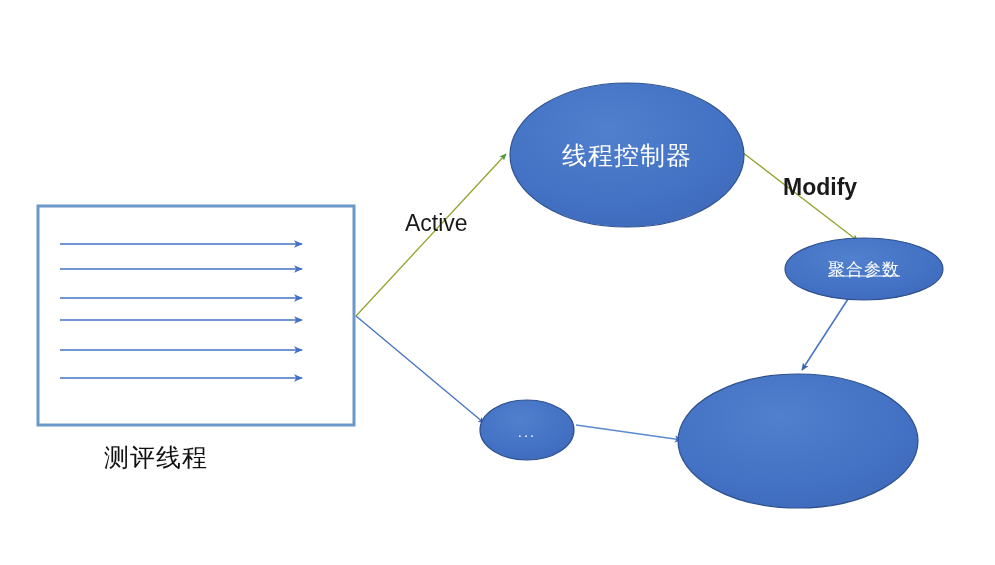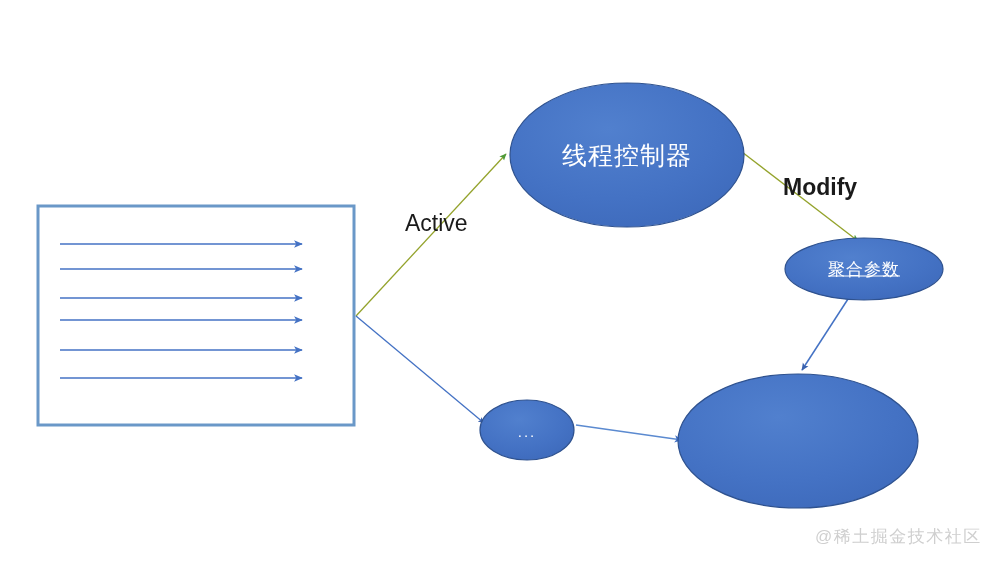--- a/index.html
+++ b/index.html
@@ -127,16 +127,16 @@
 
   <div class="node-label small" style="left:864px; top:269px; transform: translate(-50%,-50%); text-decoration: underline;">聚合参数</div>
 
 
   <div class="node-label dots" style="left:527px; top:431px; transform: translate(-50%,-50%);">...</div>
 
   <div class="edge-label" style="left:405px; top:212px;">Active</div>
 
   <div class="edge-label" style="left:783px; top:176px;font-weight:bold;">Modify</div>
 
+  <div class="block-caption" style="left:104px; top:445px;">测评线程</div>
 
-  <div class="watermark" style="left:815px; top:528px;">@稀土掘金技术社区</div>
 
 </div>
 
 </body></html>

